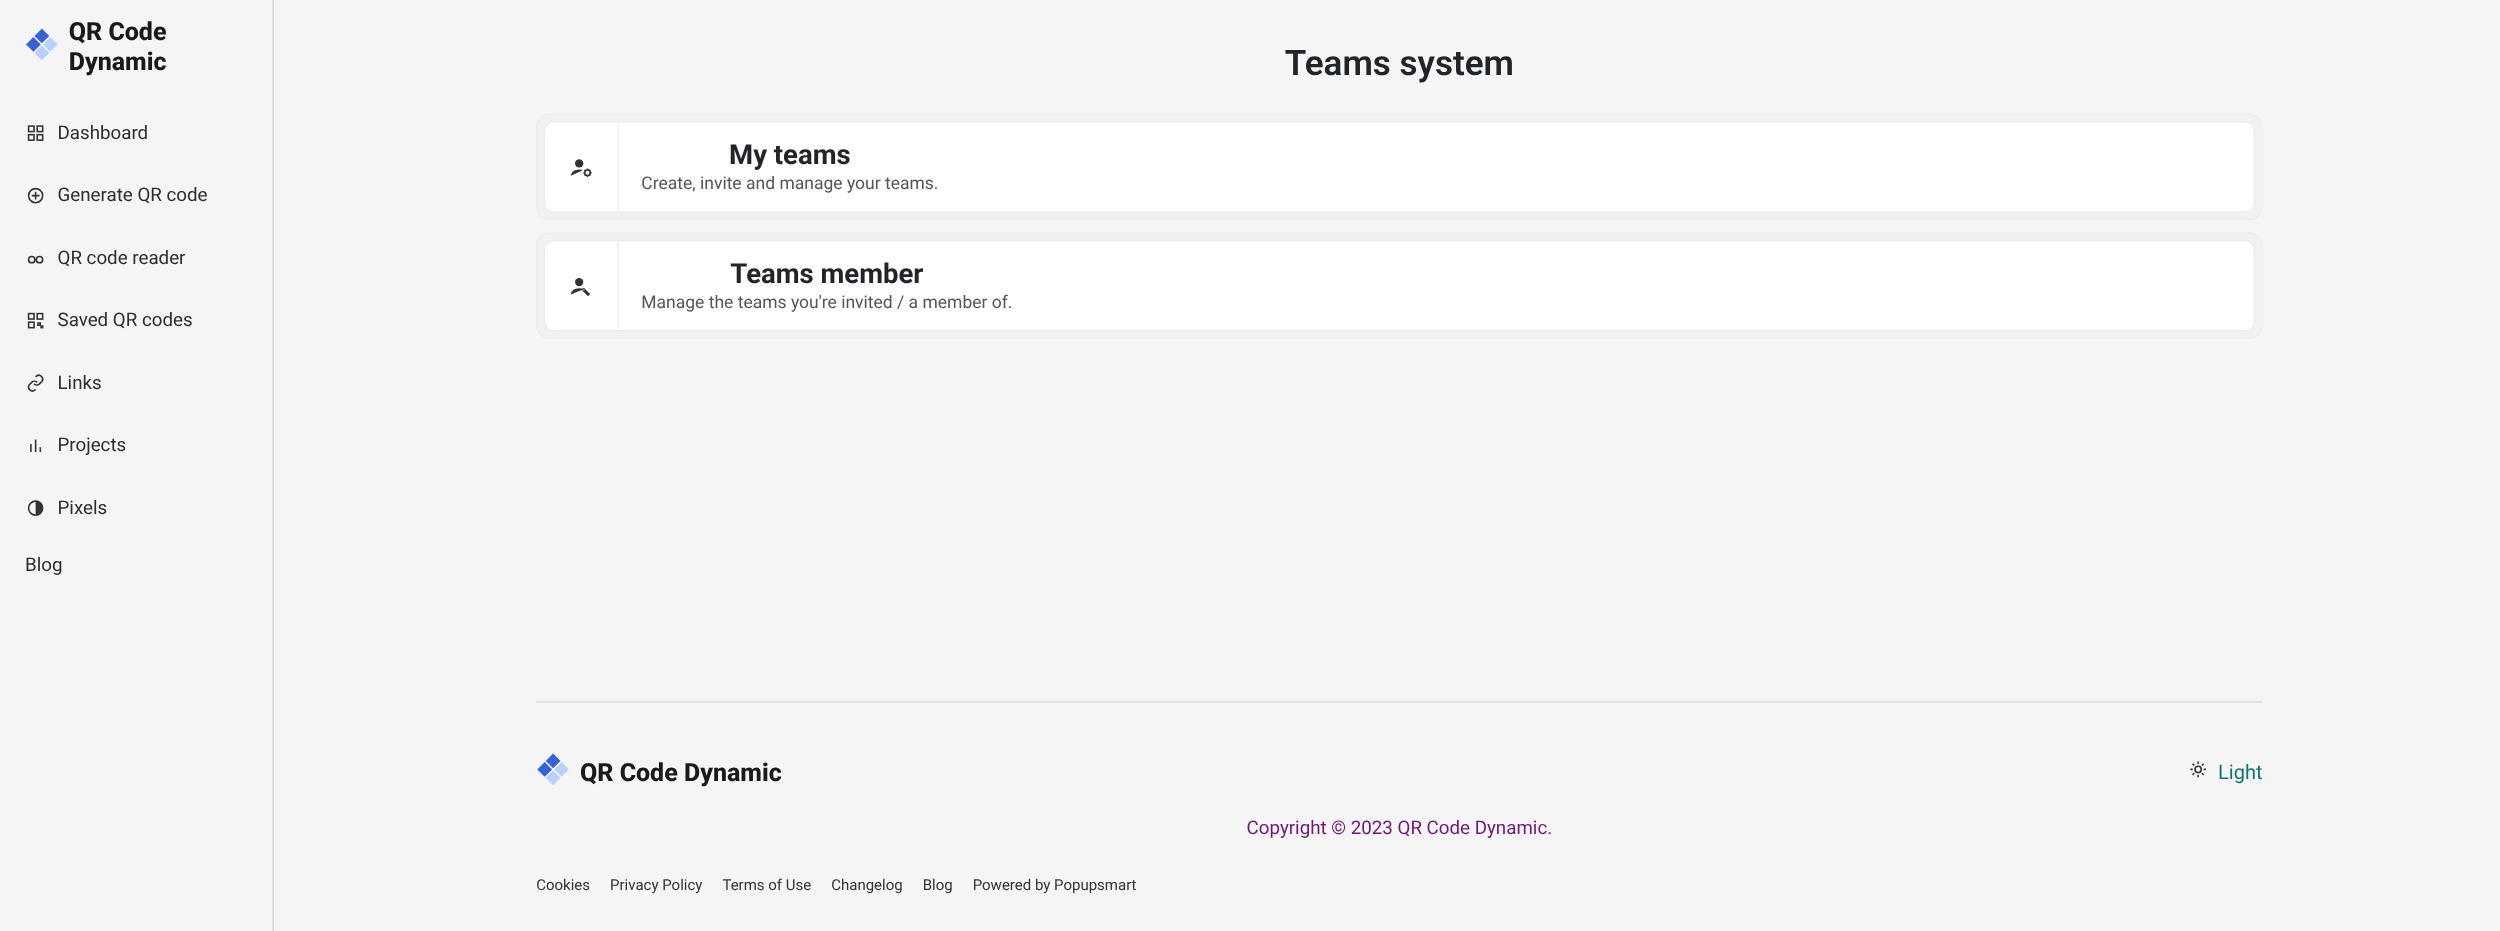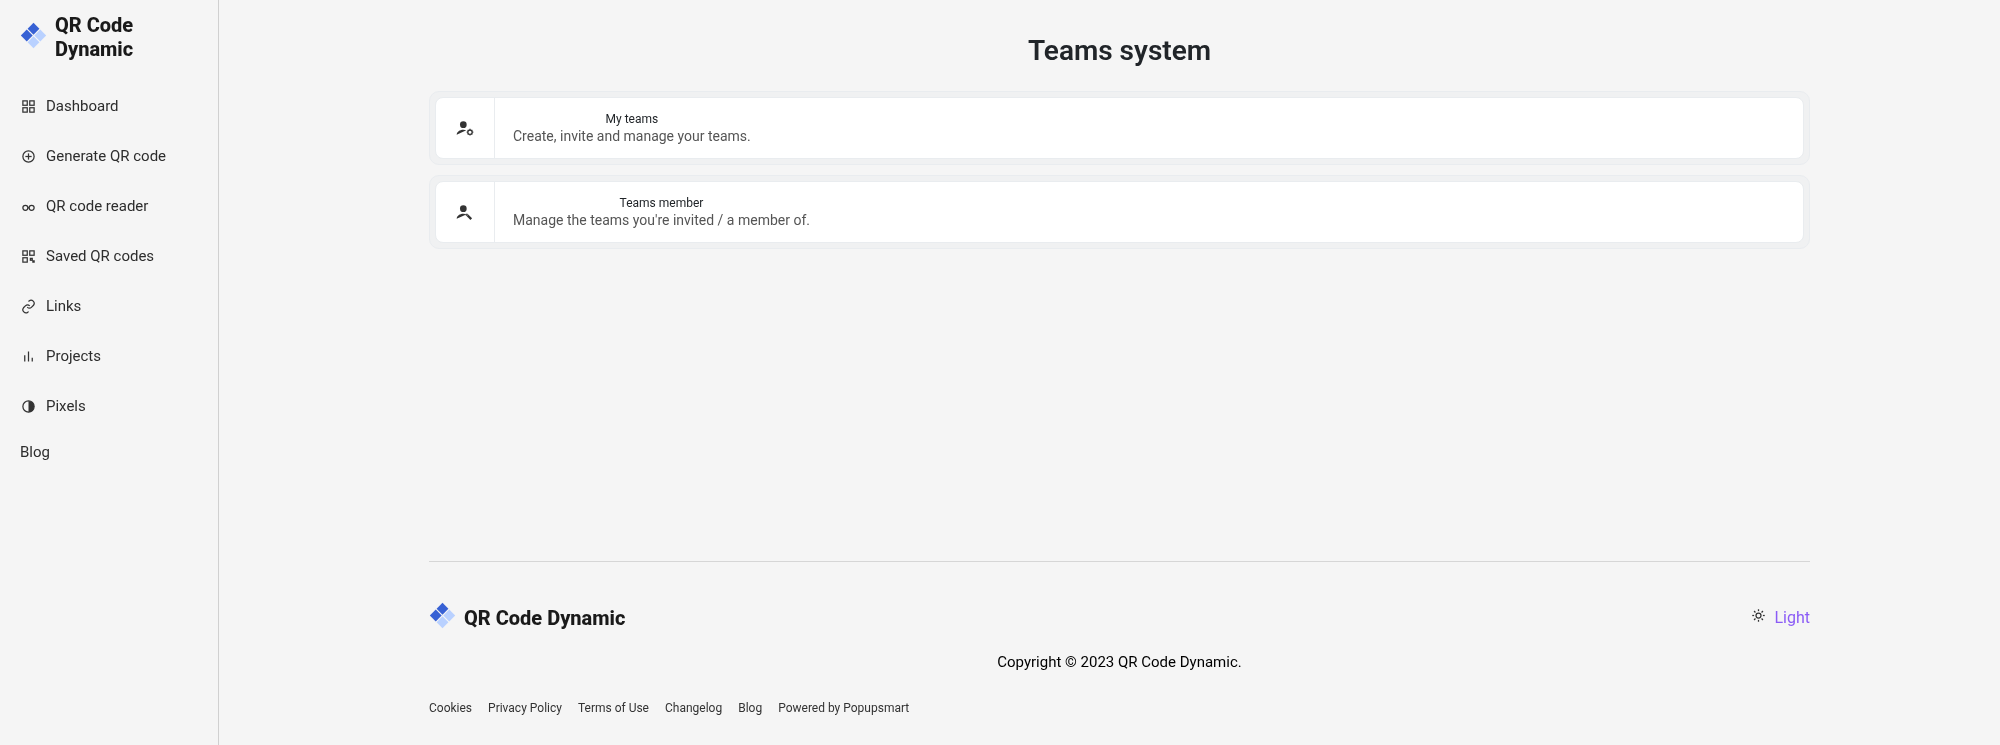--- a/index.html
+++ b/index.html
@@ -115,22 +115,22 @@
       justify-content: center;
     }
     .card-icon svg {
       width: 20px;
       height: 20px;
     }
     .card-body {
       padding: 14px 18px;
     }
     .card-title {
-      font-size: 12px;
-      font-weight: 400;
+      font-size: 22px;
+      font-weight: 700;
       margin-bottom: 2px;
     }
     .card-desc {
       font-size: 14px;
       color: #555;
     }
     .footer {
       margin-top: auto;
       padding-top: 100px;
     }
@@ -156,30 +156,30 @@
     .footer-logo-text {
       font-size: 20px;
       font-weight: 800;
       color: #1a1a1a;
     }
     .theme-switch {
       display: flex;
       align-items: center;
       gap: 8px;
       font-size: 16px;
-      color: #8b5cf6;
+      color: #0f766e;
       cursor: pointer;
     }
     .theme-switch svg {
       width: 15px;
       height: 15px;
     }
     .copyright {
       font-size: 15px;
-      color: #000000;
+      color: #701a75;
       margin-top: 20px;
     }
     .footer-links {
       display: flex;
       gap: 16px;
       margin-top: 30px;
       font-size: 12px;
     }
     .footer-links span {
       color: #333;

